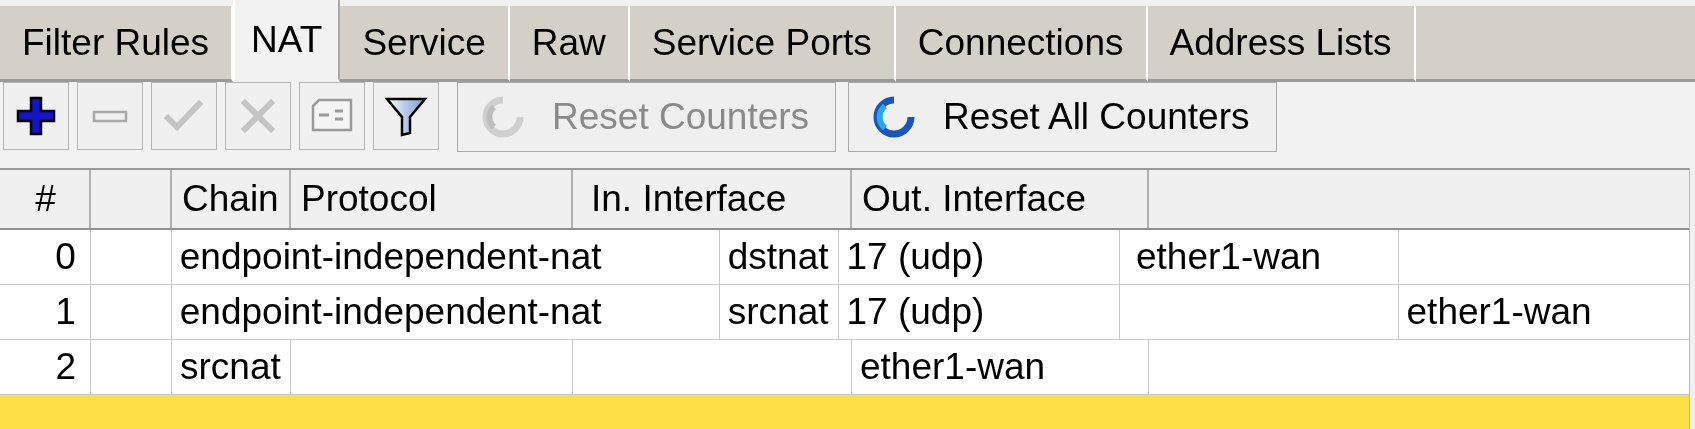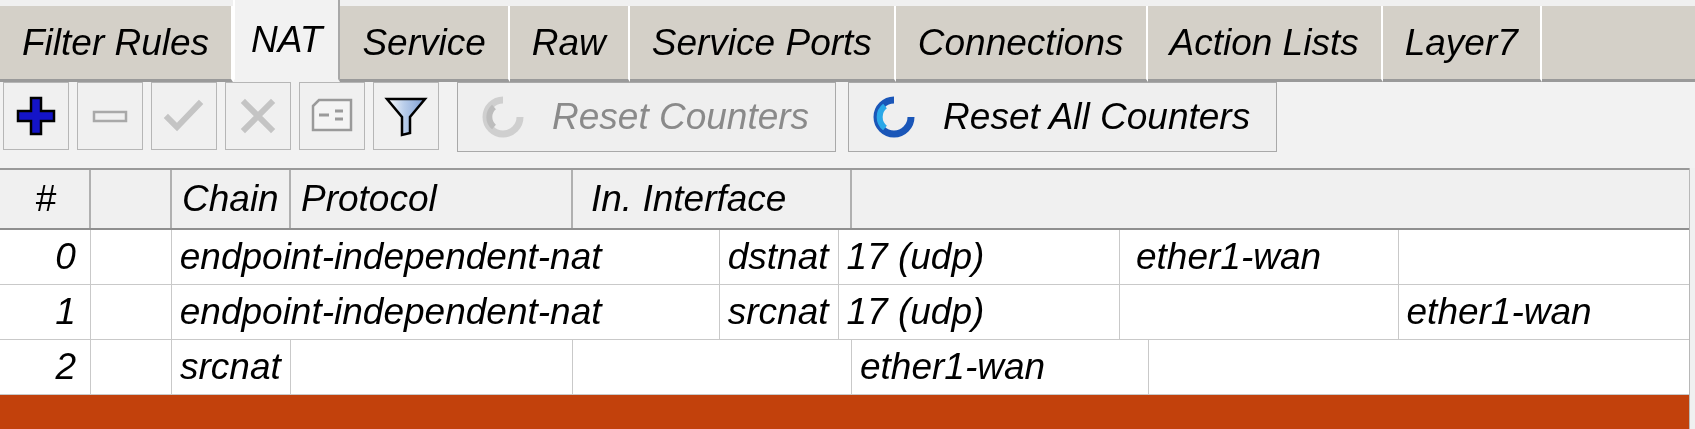--- a/index.html
+++ b/index.html
@@ -10,22 +10,21 @@
   }
   body {
     font-family: "Liberation Sans", sans-serif;
     -webkit-font-smoothing: none;
   }
   #app {
     position: relative;
     width: 1695px;
     height: 429px;
     overflow: hidden;
-    background: #c2410c;
-    font-style: italic;
+    background: #fde047;
   }
 
   
   .tabbar {
     position: relative;
     display: flex;
     align-items: stretch;
     height: 82px;
     background: #f0f0f0;
     box-sizing: border-box;
@@ -184,24 +183,21 @@
     <div class="tab">
       <span>Raw</span>
     </div>
     <div class="tab">
       <span>Service Ports</span>
     </div>
     <div class="tab">
       <span>Connections</span>
     </div>
     <div class="tab">
-      <span>Action Lists</span>
-    </div>
-    <div class="tab">
-      <span>Layer7</span>
+      <span>Address Lists</span>
     </div>
     <div class="tab-strip-fill"></div>
   </div>
 
   <div class="toolbar">
 
     <div class="tb-btn">
       <svg class="ico" width="44" height="44" viewBox="0 0 44 44">
         <path d="M17 4 H27 V17 H40 V27 H27 V40 H17 V27 H4 V17 H17 Z" fill="#1414c8" stroke="#000000" stroke-width="2.5"></path>
       </svg>
@@ -263,20 +259,21 @@
   </div>
 
   <div class="grid">
 
     <div class="grid-row header">
       <div class="cell c-num">#</div>
       <div class="cell c-flag"></div>
       <div class="cell c-chain">Chain</div>
       <div class="cell c-proto">Protocol</div>
       <div class="cell c-in">In. Interface</div>
+      <div class="cell c-out">Out. Interface</div>
     </div>
 
     <div class="grid-row body">
       <div class="cell c-num">0</div>
       <div class="cell c-flag"></div>
       <div class="cell c-act">endpoint-independent-nat</div>
       <div class="cell c-chain">dstnat</div>
       <div class="cell c-proto">17 (udp)</div>
       <div class="cell c-in">ether1-wan</div>
       <div class="cell c-out"></div>

